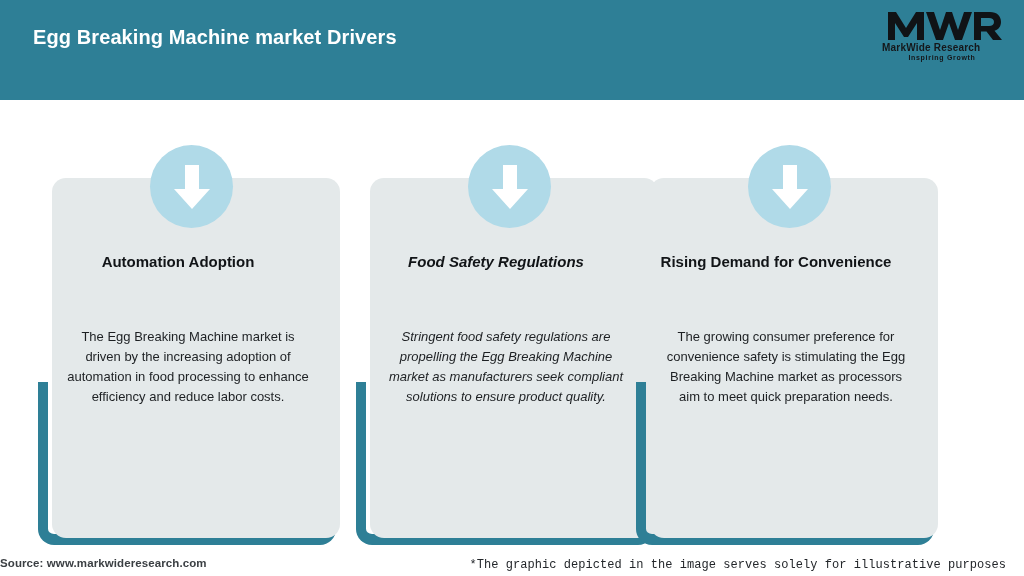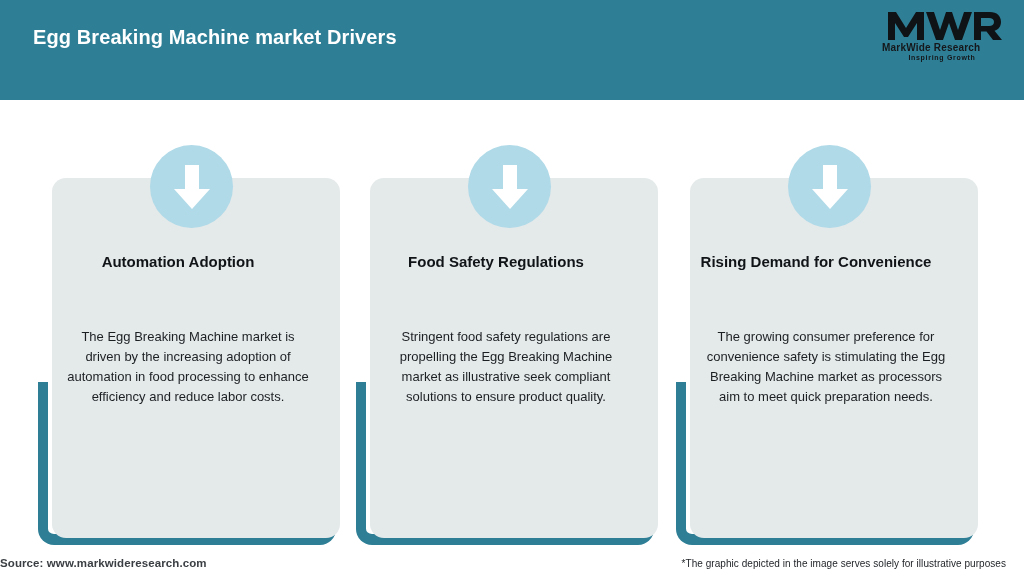--- a/index.html
+++ b/index.html
@@ -74,22 +74,22 @@
   }
 
   
   .card-group {
     position: absolute;
     top: 0;
     width: 306px;
     height: 576px;
   }
   .card-group.g0 { left: 34px; }
-  .card-group.g1 { left: 352px; }
-  .card-group.g2 { left: 672px; }
+  .card-group.g1 { left: 352px; font-style: italic; }
+  .card-group.g2 { left: 632px; }
 
   
   .frame {
     position: absolute;
     left: 4px;
     top: 382px;
     width: 298px;
     height: 163px;
     border-left: 10px solid #2e7f96;
     border-right: 10px solid #2e7f96;
@@ -156,24 +156,25 @@
     text-align: left;
     font-size: 11.5px;
     font-weight: bold;
     color: #3b3f43;
     letter-spacing: 0.1px;
   }
   .disclaimer {
     position: absolute;
     right: 18px;
     top: 558px;
-    font-size: 10px;
+    font-size: 12px;
     color: #23262a;
     letter-spacing: 0.05px;
     white-space: nowrap;
+    font-family: Liberation Mono, monospace;
   }
 </style>
 </head>
 <body>
 
 <div class="header">
   <div class="header-title">Egg Breaking Machine market Drivers</div>
 
   <div class="logo">
     <div class="logo-mark">
@@ -204,21 +205,21 @@
 
 <div class="card-group g1">
   <div class="frame"></div>
   <div class="card"></div>
   <div class="card-icon">
     <svg width="42" height="48" viewBox="0 0 42 48" xmlns="http://www.w3.org/2000/svg">
       <path d="M14 2 L28 2 L28 26 L39 26 L21 46 L3 26 L14 26 Z" fill="#ffffff"></path>
     </svg>
   </div>
   <div class="card-title">Food Safety Regulations</div>
-  <div class="card-body">Stringent food safety regulations are propelling the Egg Breaking Machine market as illustrative seek compliant solutions to ensure product quality.</div>
+  <div class="card-body">Stringent food safety regulations are propelling the Egg Breaking Machine market as manufacturers seek compliant solutions to ensure product quality.</div>
 </div>
 
 <div class="card-group g2">
   <div class="frame"></div>
   <div class="card"></div>
   <div class="card-icon">
     <svg width="42" height="48" viewBox="0 0 42 48" xmlns="http://www.w3.org/2000/svg">
       <path d="M14 2 L28 2 L28 26 L39 26 L21 46 L3 26 L14 26 Z" fill="#ffffff"></path>
     </svg>
   </div>

